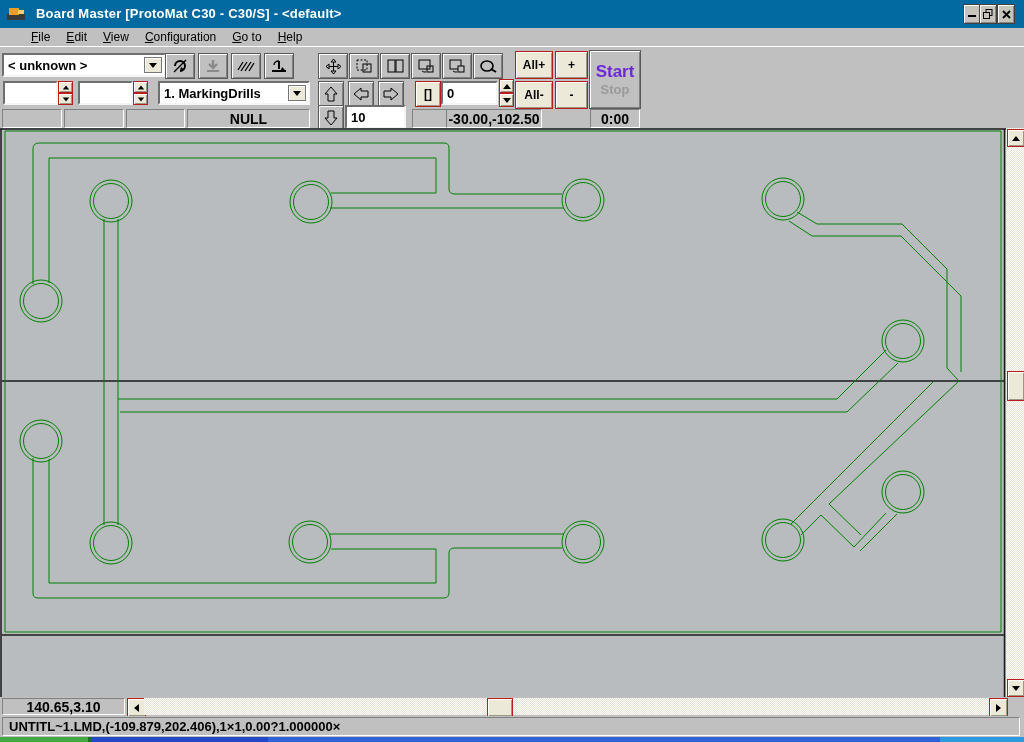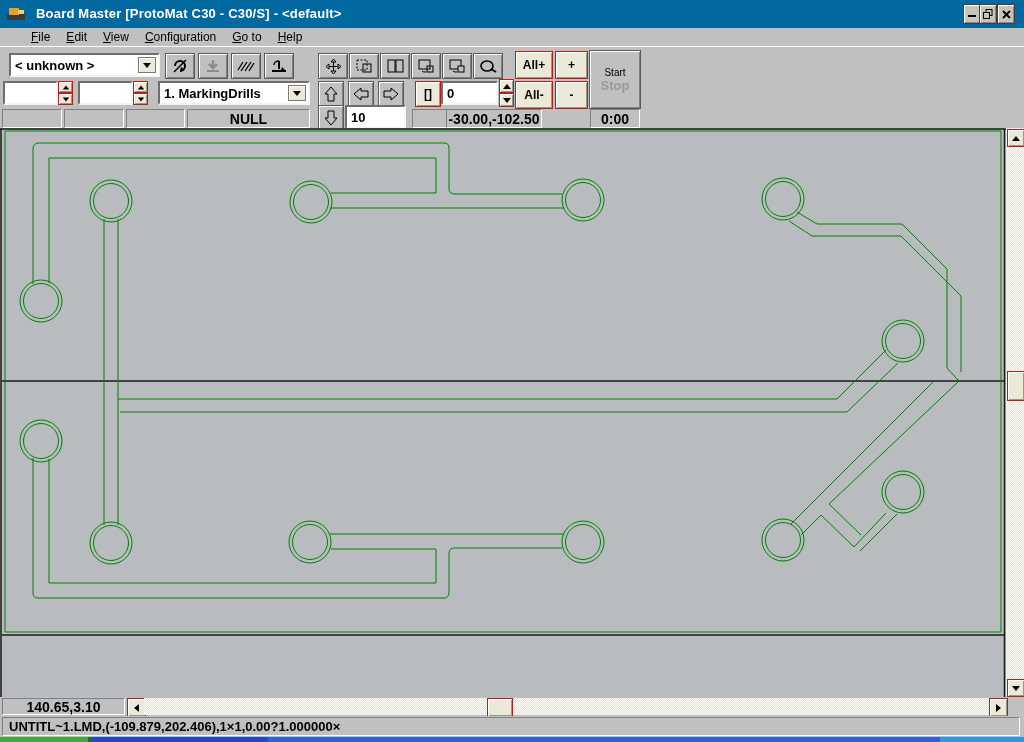--- a/index.html
+++ b/index.html
@@ -79,21 +79,21 @@
     <span class="menu-item"><u>F</u>ile</span>
     <span class="menu-item"><u>E</u>dit</span>
     <span class="menu-item"><u>V</u>iew</span>
     <span class="menu-item"><u>C</u>onfiguration</span>
     <span class="menu-item"><u>G</u>o to</span>
     <span class="menu-item"><u>H</u>elp</span>
   </div>
 
   <div class="abs toolbar">
 
-    <div class="abs whitebox" style="left:9px;top:6px;width:151px;height:24px;position:absolute">
+    <div class="abs whitebox" style="left:2px;top:6px;width:164px;height:24px;position:absolute">
       <span>&lt; unknown &gt;</span>
       <div class="combo-arrow">
           <div class="tri-down"></div>
         </div>
     </div>
 
     <div class="abs graybtn" style="left:165px;top:6px;width:28px;height:24px">
       <svg width="18" height="16">
         <path d="M4,8 A5,5 0 1 1 9,13" fill="none" stroke="#000" stroke-width="2"></path>
         <path d="M9,13 L13,11 L10,9 Z" fill="#000"></path>
@@ -157,21 +157,21 @@
         <ellipse cx="8" cy="7" rx="6" ry="5" fill="none" stroke="#000" stroke-width="1.6"></ellipse>
         <path d="M12,10 L17,13" stroke="#000" stroke-width="2"></path>
       </svg>
     </div>
 
     <div class="abs beigebtn" style="left:515px;top:4px;width:36px;height:26px">All+</div>
     <div class="abs beigebtn" style="left:555px;top:4px;width:31px;height:26px">+</div>
     <div class="abs beigebtn" style="left:515px;top:34px;width:36px;height:26px">All-</div>
     <div class="abs beigebtn" style="left:555px;top:34px;width:31px;height:26px">-</div>
     <div class="abs graybtn" style="left:589px;top:3px;width:50px;height:57px;flex-direction:column">
-      <span style="font-weight:normal;font-size:10px;color:#000000">Start</span>
+      <span style="font-weight:bold;font-size:17px;color:#6d28d9">Start</span>
       <span style="font-weight:bold;font-size:13px;color:#9a9a9a">Stop</span>
     </div>
 
     <div class="abs whitebox" style="left:3px;top:34px;width:55px;height:24px">
       <span></span>
     </div>
     <div class="abs spin" style="left:58px;top:34px;width:15px;height:24px">
       <div class="beigebtn">
           <div class="tri-up" style="transform:scale(.8)"></div>
         </div>

